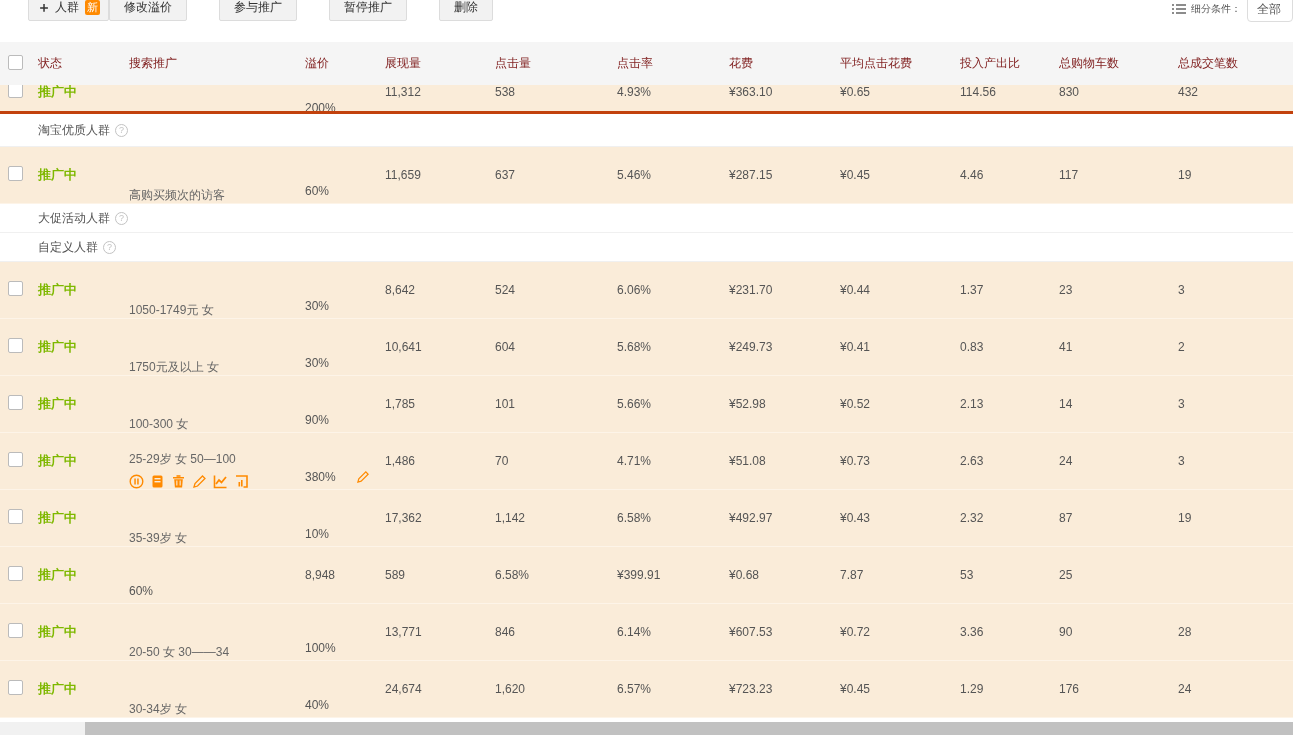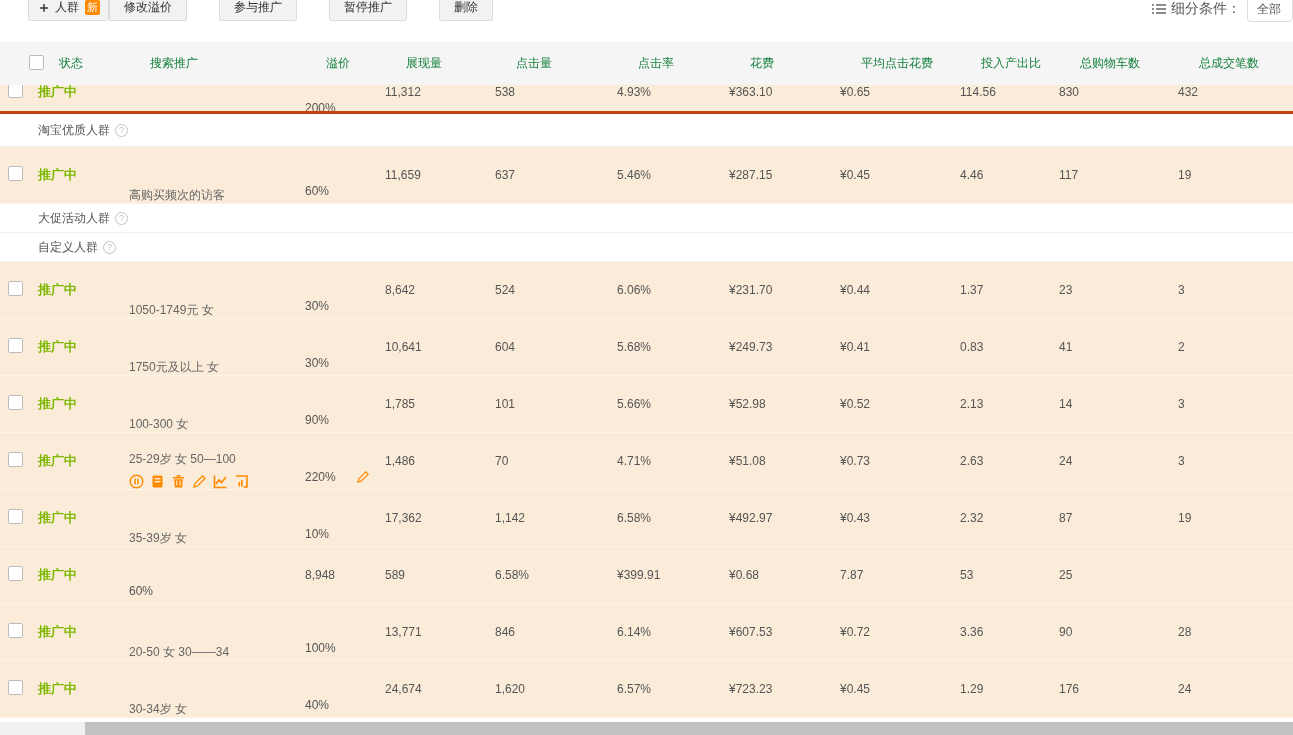--- a/index.html
+++ b/index.html
@@ -20,35 +20,35 @@
     font-family:inherit;
   }
   .tbtn.add { margin-left:28px; padding:0 8px; }
   .tbtn + .tbtn { margin-left:32px; }
   .plus-glyph { font-size:14px; font-weight:bold; line-height:1; }
   .new-badge {
     background:#ff8a00; color:#fff; font-size:11px; line-height:1;
     padding:2px 2px; border-radius:2px; margin-left:2px;
   }
   .filter-zone { margin-left:auto; display:flex; align-items:center; margin-top:3px; color:#555; }
-  .filter-zone .flabel { margin-left:5px; font-size:14px; }
+  .filter-zone .flabel { margin-left:5px; font-size:10px; }
   .filter-select {
     margin-left:6px; width:46px; height:26px; border:1px solid #ddd; border-radius:4px;
     background:#fff; display:flex; align-items:center; padding-left:9px; color:#555;
     cursor:pointer;
   }
 
   
   .grid {
     display:grid;
     grid-template-columns:30px 99px 176px 80px 110px 122px 112px 111px 120px 99px 119px auto;
     align-items:center;
   }
   .thead {
-    height:43px; background:#f5f5f5; color:#15803d;padding-left:21px;
+    height:43px; background:#f5f5f5; color:#7f1d1d;
   }
   .thead .cell { font-size:12px; }
   .cb {
     width:15px; height:15px; border:1px solid #bbb; border-radius:2px; background:#fff;
     margin-left:8px; display:inline-block; cursor:pointer;
   }
   .cell-status-head { padding-left:8px; }
 
   .tbody { background:#a21caf; }
   .trow { height:57px; background:#faecd9; border-bottom:1px solid #fdf4e8; }
@@ -281,21 +281,21 @@
             <span class="aicon">
               <svg width="15" height="15" viewBox="0 0 15 15">
                 <path d="M2 2h11v11H9.5" fill="none" stroke="#ff8a00" stroke-width="1.6"></path>
                 <rect x="4.5" y="8" width="1.6" height="4.5" fill="#ff8a00"></rect>
                 <rect x="7" y="6" width="1.6" height="6.5" fill="#ff8a00"></rect>
               </svg>
             </span>
           </span>
         </div>
         <div class="cell premium-cell">
-          <span>220%</span>
+          <span>380%</span>
           <span class="edit-pencil">
             <svg width="14" height="14" viewBox="0 0 15 15">
               <path d="M2 13l1-3.5 7.5-7.5 2.5 2.5L5.5 12z" fill="none" stroke="#ff8a00" stroke-width="1.3"></path>
             </svg>
           </span>
         </div>
         <div class="cell"><span>1,486</span></div>
         <div class="cell"><span>70</span></div>
         <div class="cell"><span>4.71%</span></div>
         <div class="cell"><span>¥51.08</span></div>

